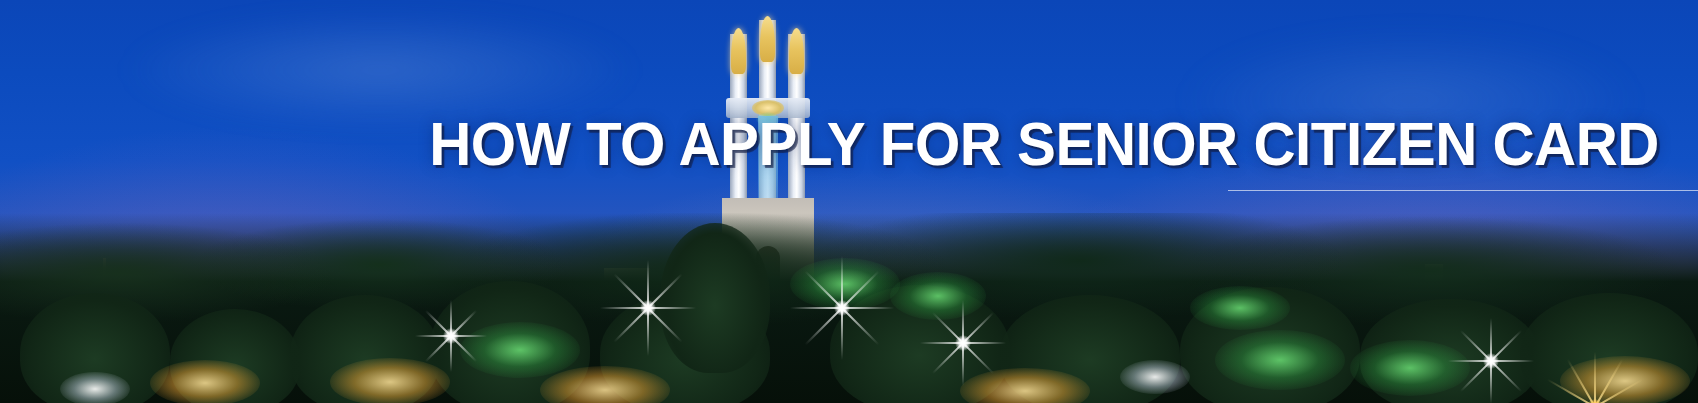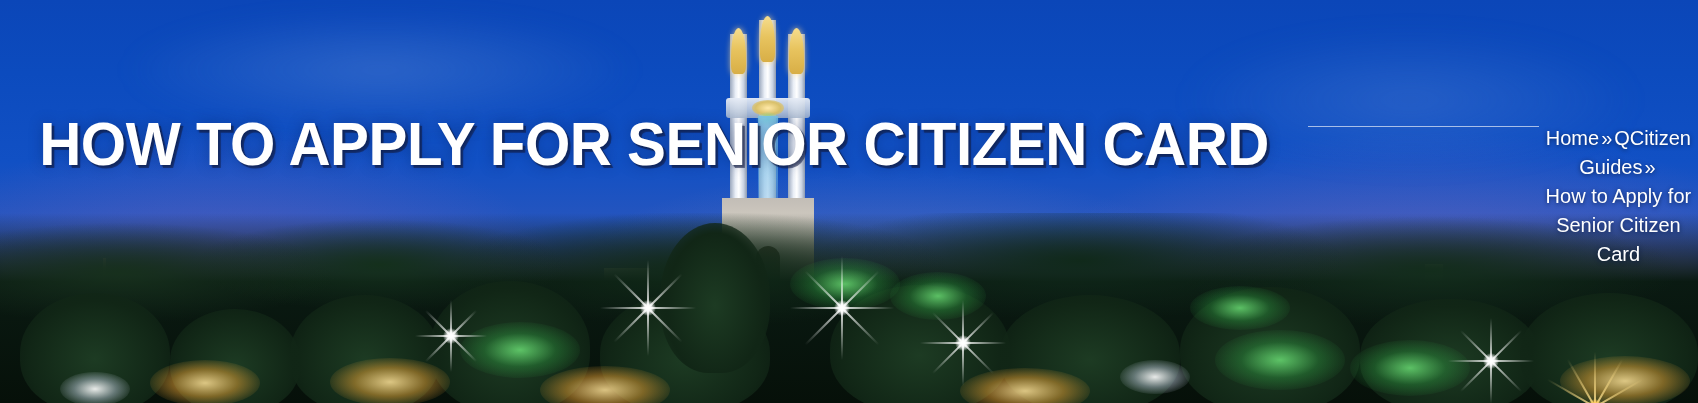--- a/index.html
+++ b/index.html
@@ -163,21 +163,21 @@
     background:linear-gradient(to bottom, rgba(200,170,210,.65), rgba(150,130,180,.25));
   }
   .bldg {
     position:absolute;
     background:linear-gradient(to bottom, rgba(236,232,238,.92), rgba(180,172,190,.55));
   }
 
   
   .content {
     position:absolute; left:0; right:0; top:0; bottom:0;
-    display:flex; flex-direction:row; align-items:flex-start;
+    display:flex; flex-direction:column; align-items:flex-end;
     padding-top:112px;
   }
   .hero-title {
     font-family:"Liberation Sans", sans-serif;
     font-weight:bold;
     font-size:62px;
     line-height:64px;
     letter-spacing:-0.5px;
     color:#ffffff;
     text-transform:uppercase;
@@ -311,19 +311,15 @@
     <div class="ray" style="transform:translate(-50%,-50%) rotate(120deg);"></div>
     <div class="ray" style="transform:translate(-50%,-50%) rotate(150deg);"></div>
     <div class="core"></div>
   </div>
 
   <div class="content">
     <h1 class="hero-title">HOW TO APPLY FOR SENIOR CITIZEN CARD</h1>
 
     <div class="title-divider"></div>
 
-    <nav class="breadcrumb">
-      <a class="crumb-link" href="#">Home</a><span class="sep">»</span><a class="crumb-link" href="#">QCitizen Guides</a><span class="sep">»</span>
-      <span class="crumb-line2">How to Apply for Senior Citizen Card</span>
-    </nav>
   </div>
 
 </div>
 
 </body></html>

